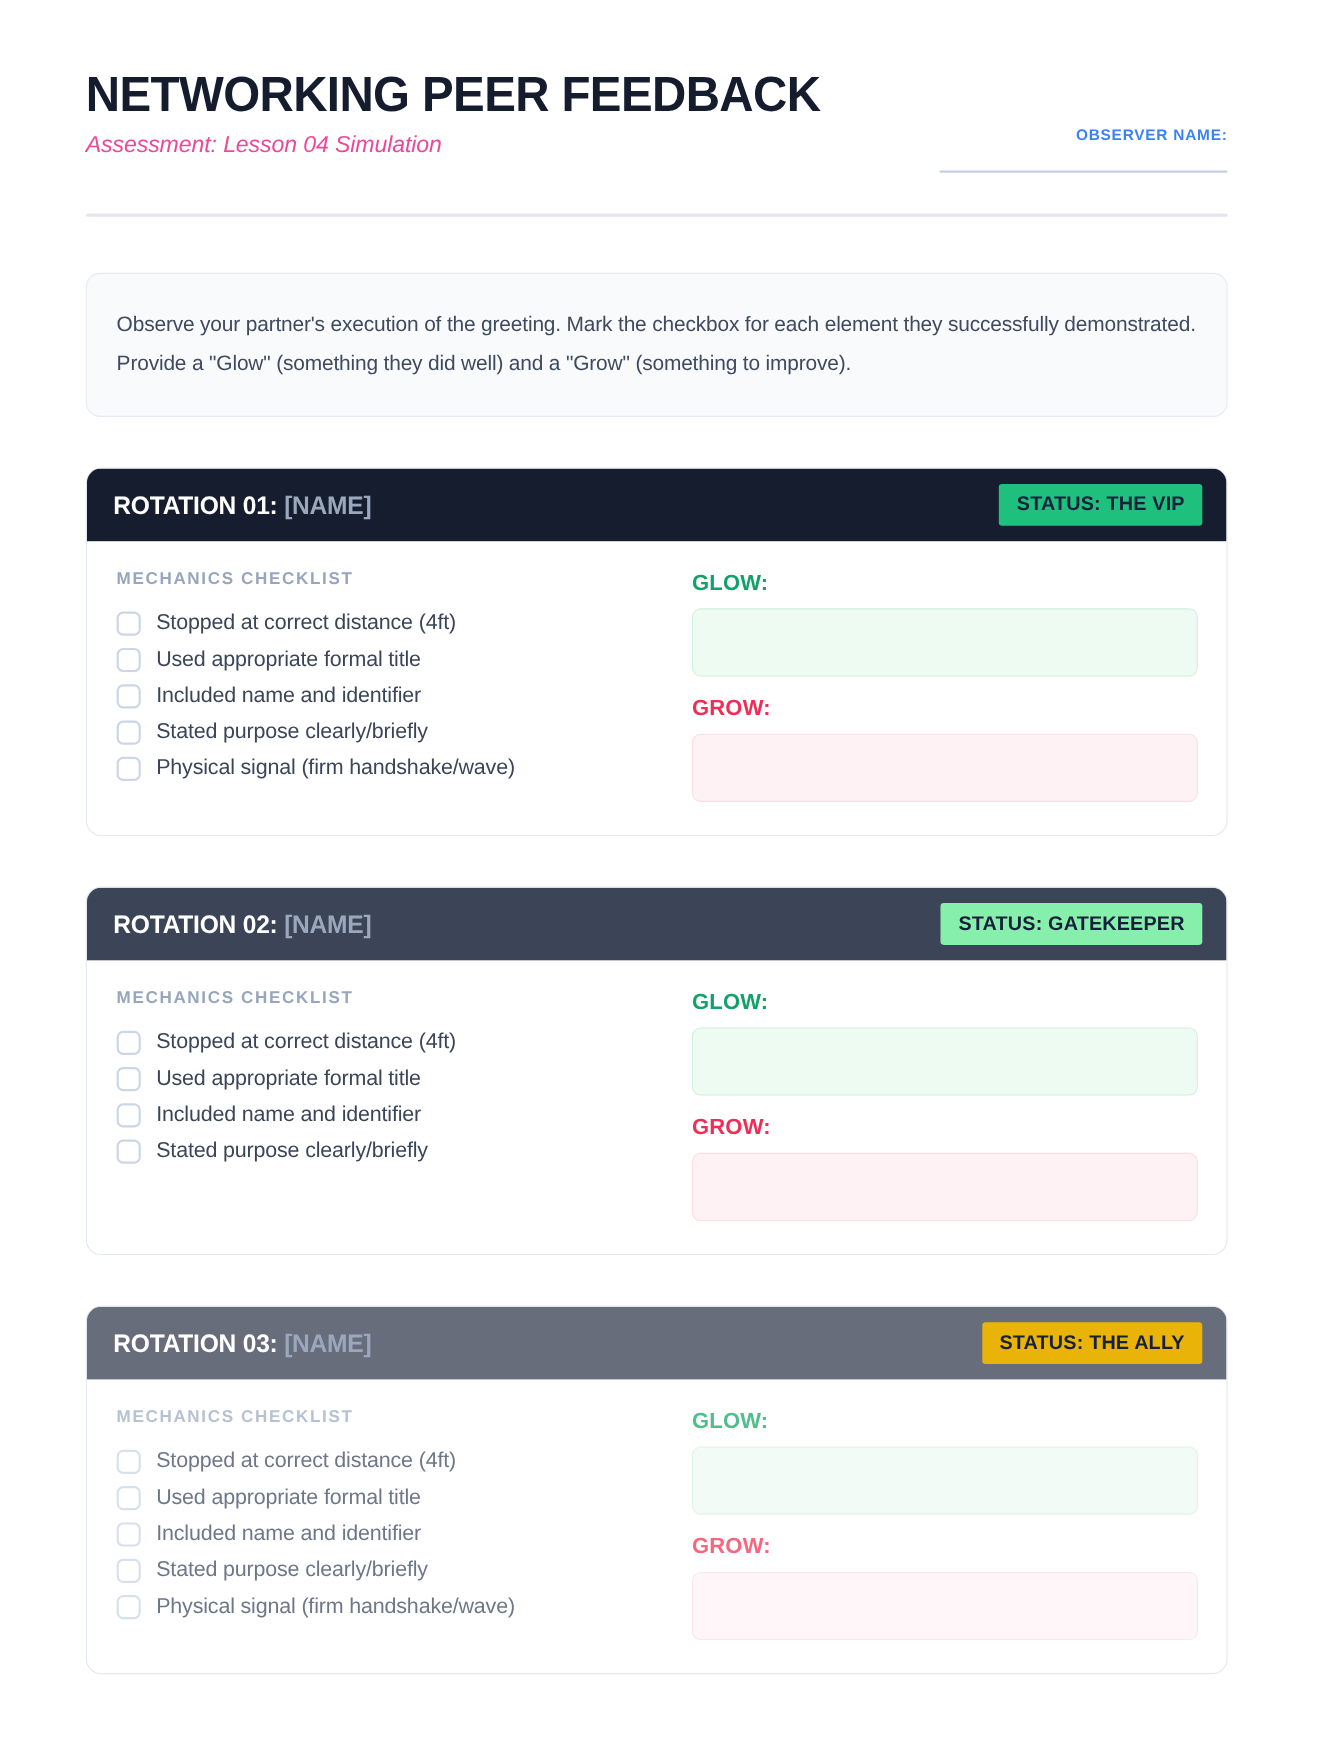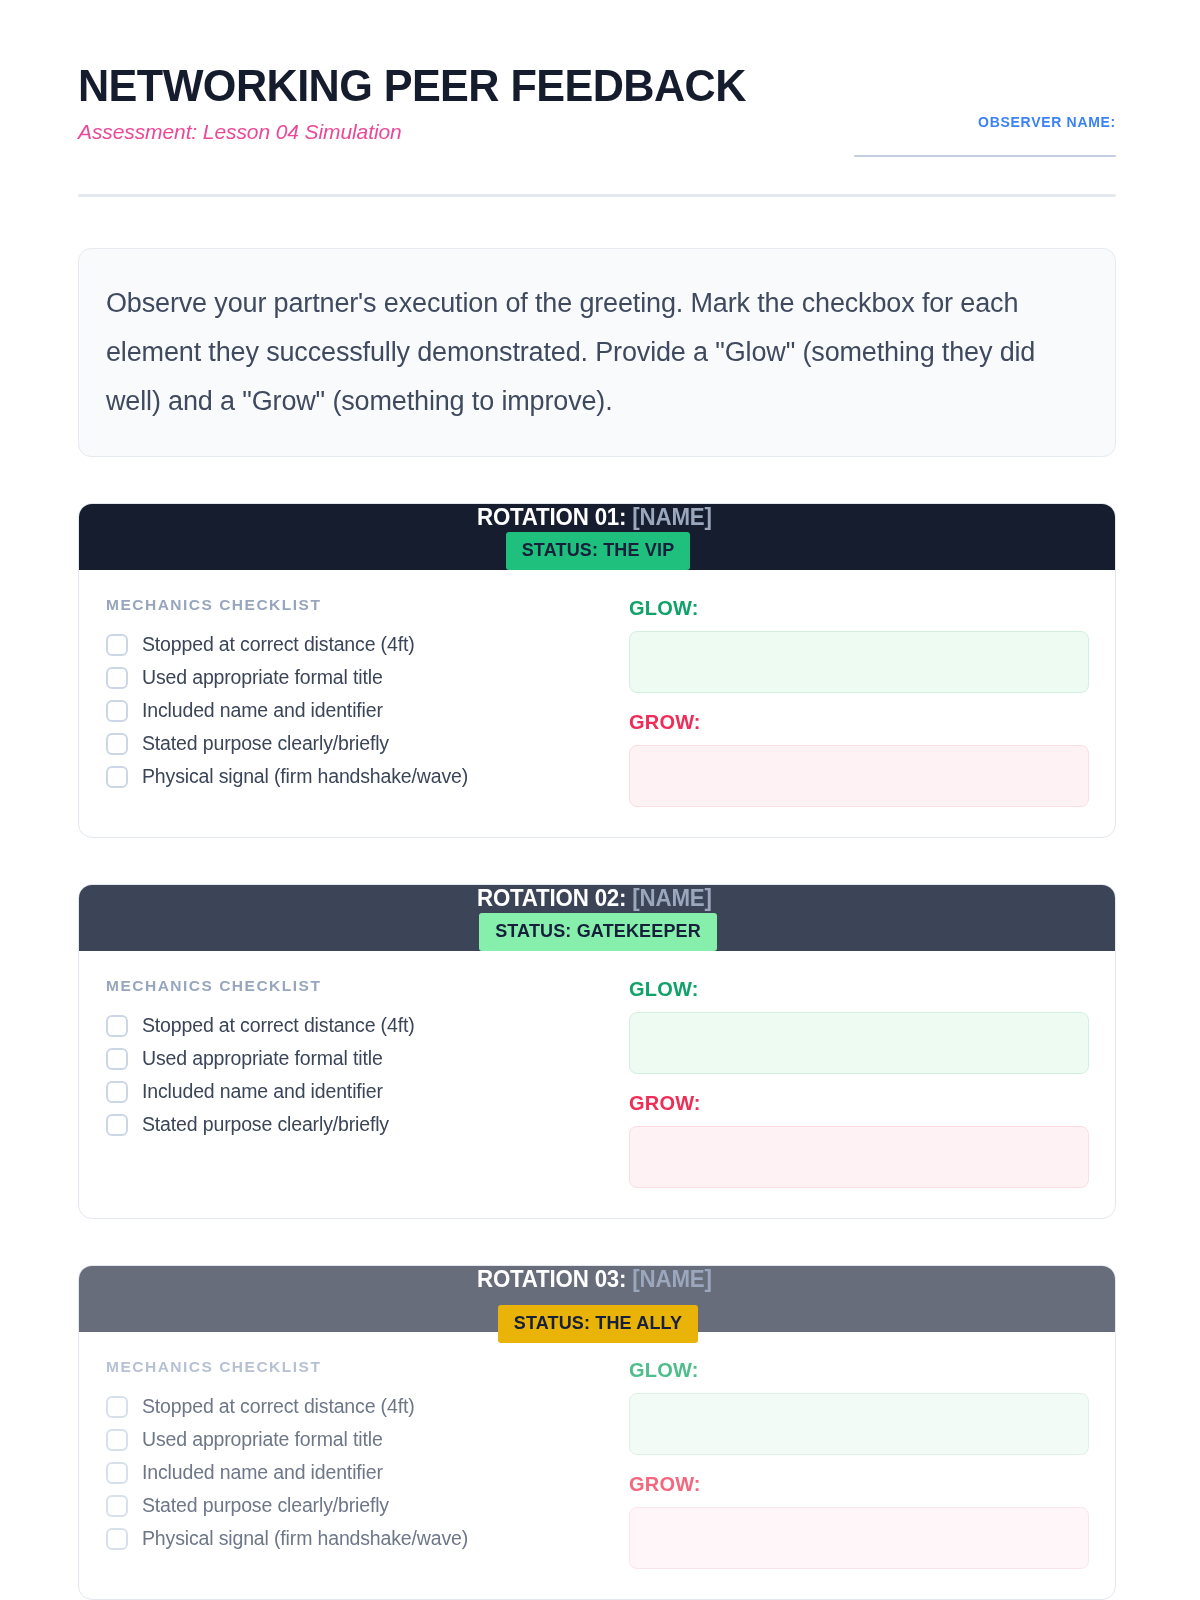--- a/index.html
+++ b/index.html
@@ -86,42 +86,41 @@
   
   .instructions {
     margin-top: 51px;
     background: #f8fafc;
     border: 1.5px solid #e6eaf1;
     border-radius: 13px;
     padding: 30px 26px 30px 27px;
   }
 
   .instructions-text {
-    font-size: 27px;
+    font-size: 19px;
     line-height: 1.82;
     color: #3f4a5f;
     letter-spacing: -0.15px;
   }
 
   
   .card {
     margin-top: 46px;
     border: 1.5px solid #e3e8f0;
     border-radius: 14px;
     background: #ffffff;
     overflow: hidden;
   }
 
   .card-header {
     height: 66px;
     display: flex;
     align-items: center;
     justify-content: space-between;
     padding: 0 22px 0 24px;
-    flex-direction: column;
   }
 
   .card-title {
     font-size: 23px;
     font-weight: 700;
     color: #ffffff;
     letter-spacing: -0.2px;
     white-space: nowrap;
     transform: scaleX(0.97);
     transform-origin: left center;

